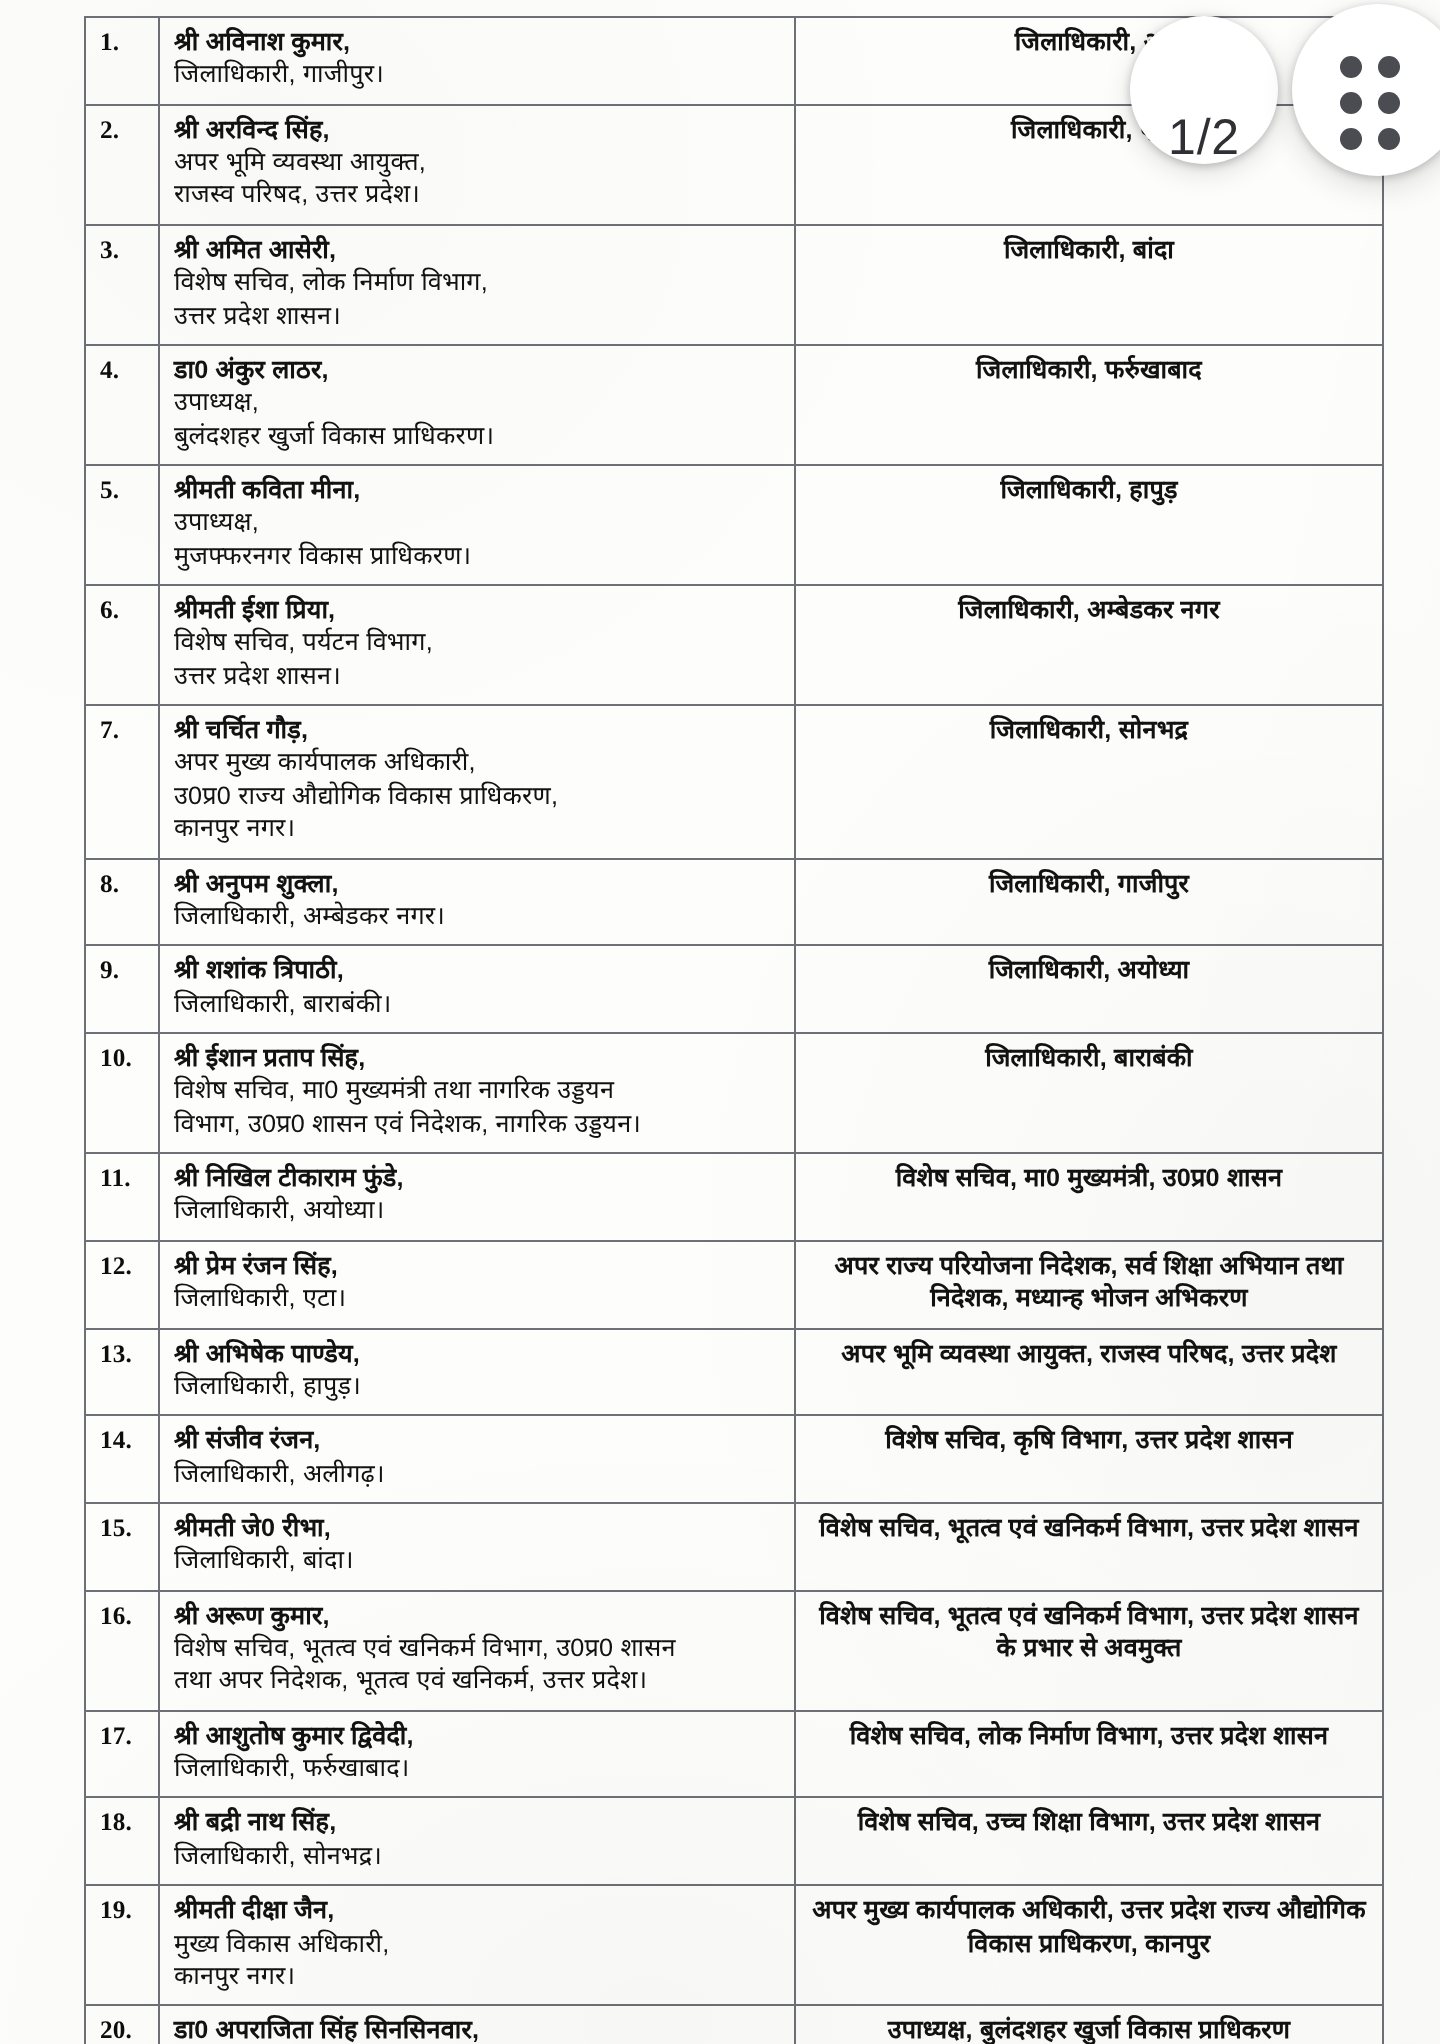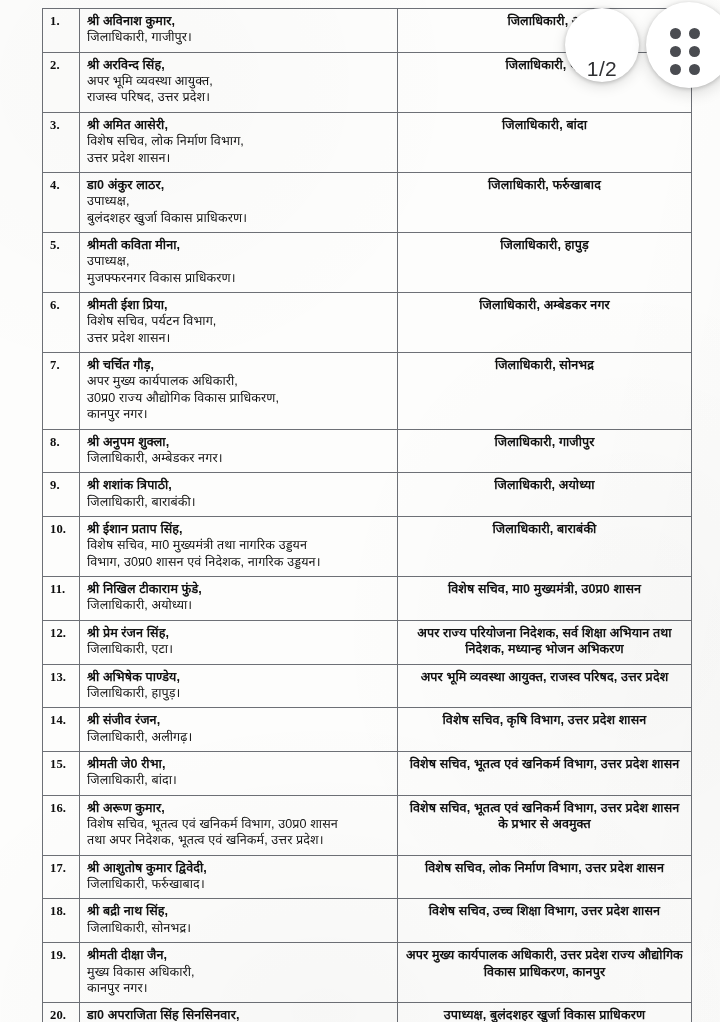--- a/index.html
+++ b/index.html
@@ -89,21 +89,21 @@
     border-radius: 50%;
     background: #ffffff;
     box-shadow: 0 1px 4px rgba(0,0,0,0.22), 0 4px 14px rgba(0,0,0,0.13);
     display: flex;
     align-items: center;
     justify-content: center;
     z-index: 40;
   }
   #page-indicator .label {
     font-family: "Liberation Sans", "DejaVu Sans", sans-serif;
-    font-size: 21px;
+    font-size: 25px;
     color: #2f3033;
     letter-spacing: 0.4px;
     margin-top: 48px;
   }
   #grid-menu-button {
     position: absolute;
     left: 646px;
     top: 2px;
     width: 86px;
     height: 86px;

